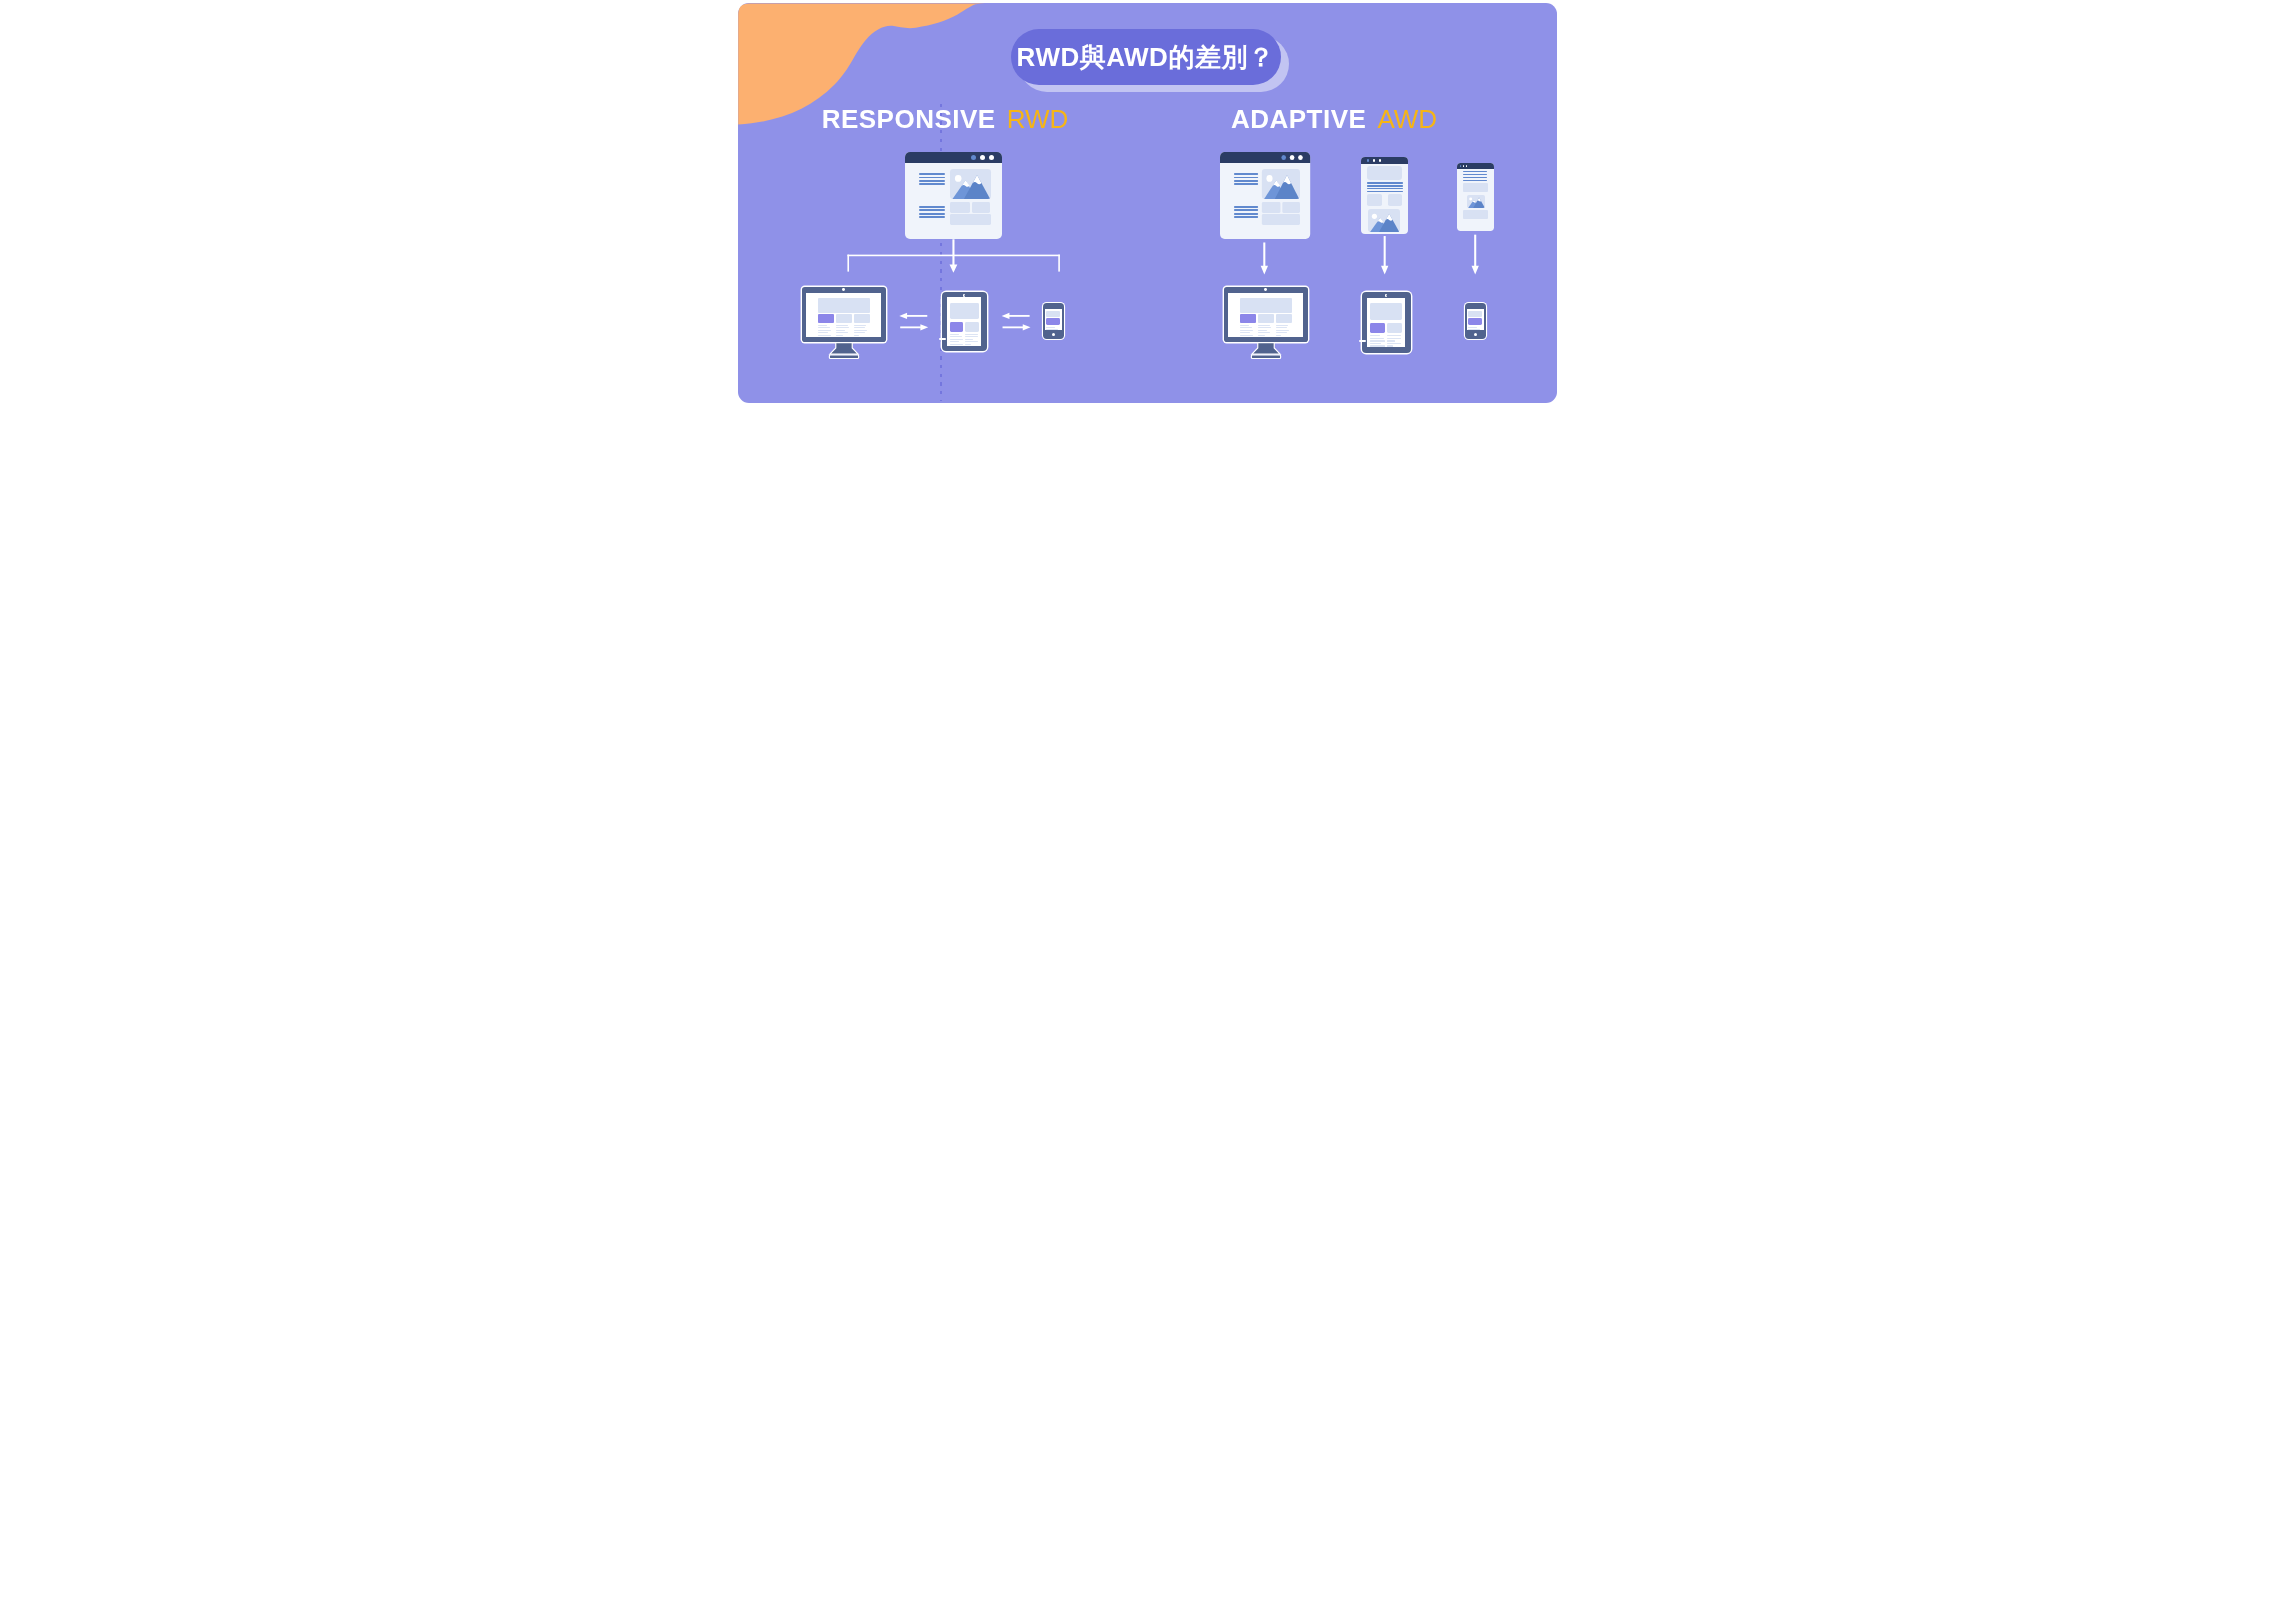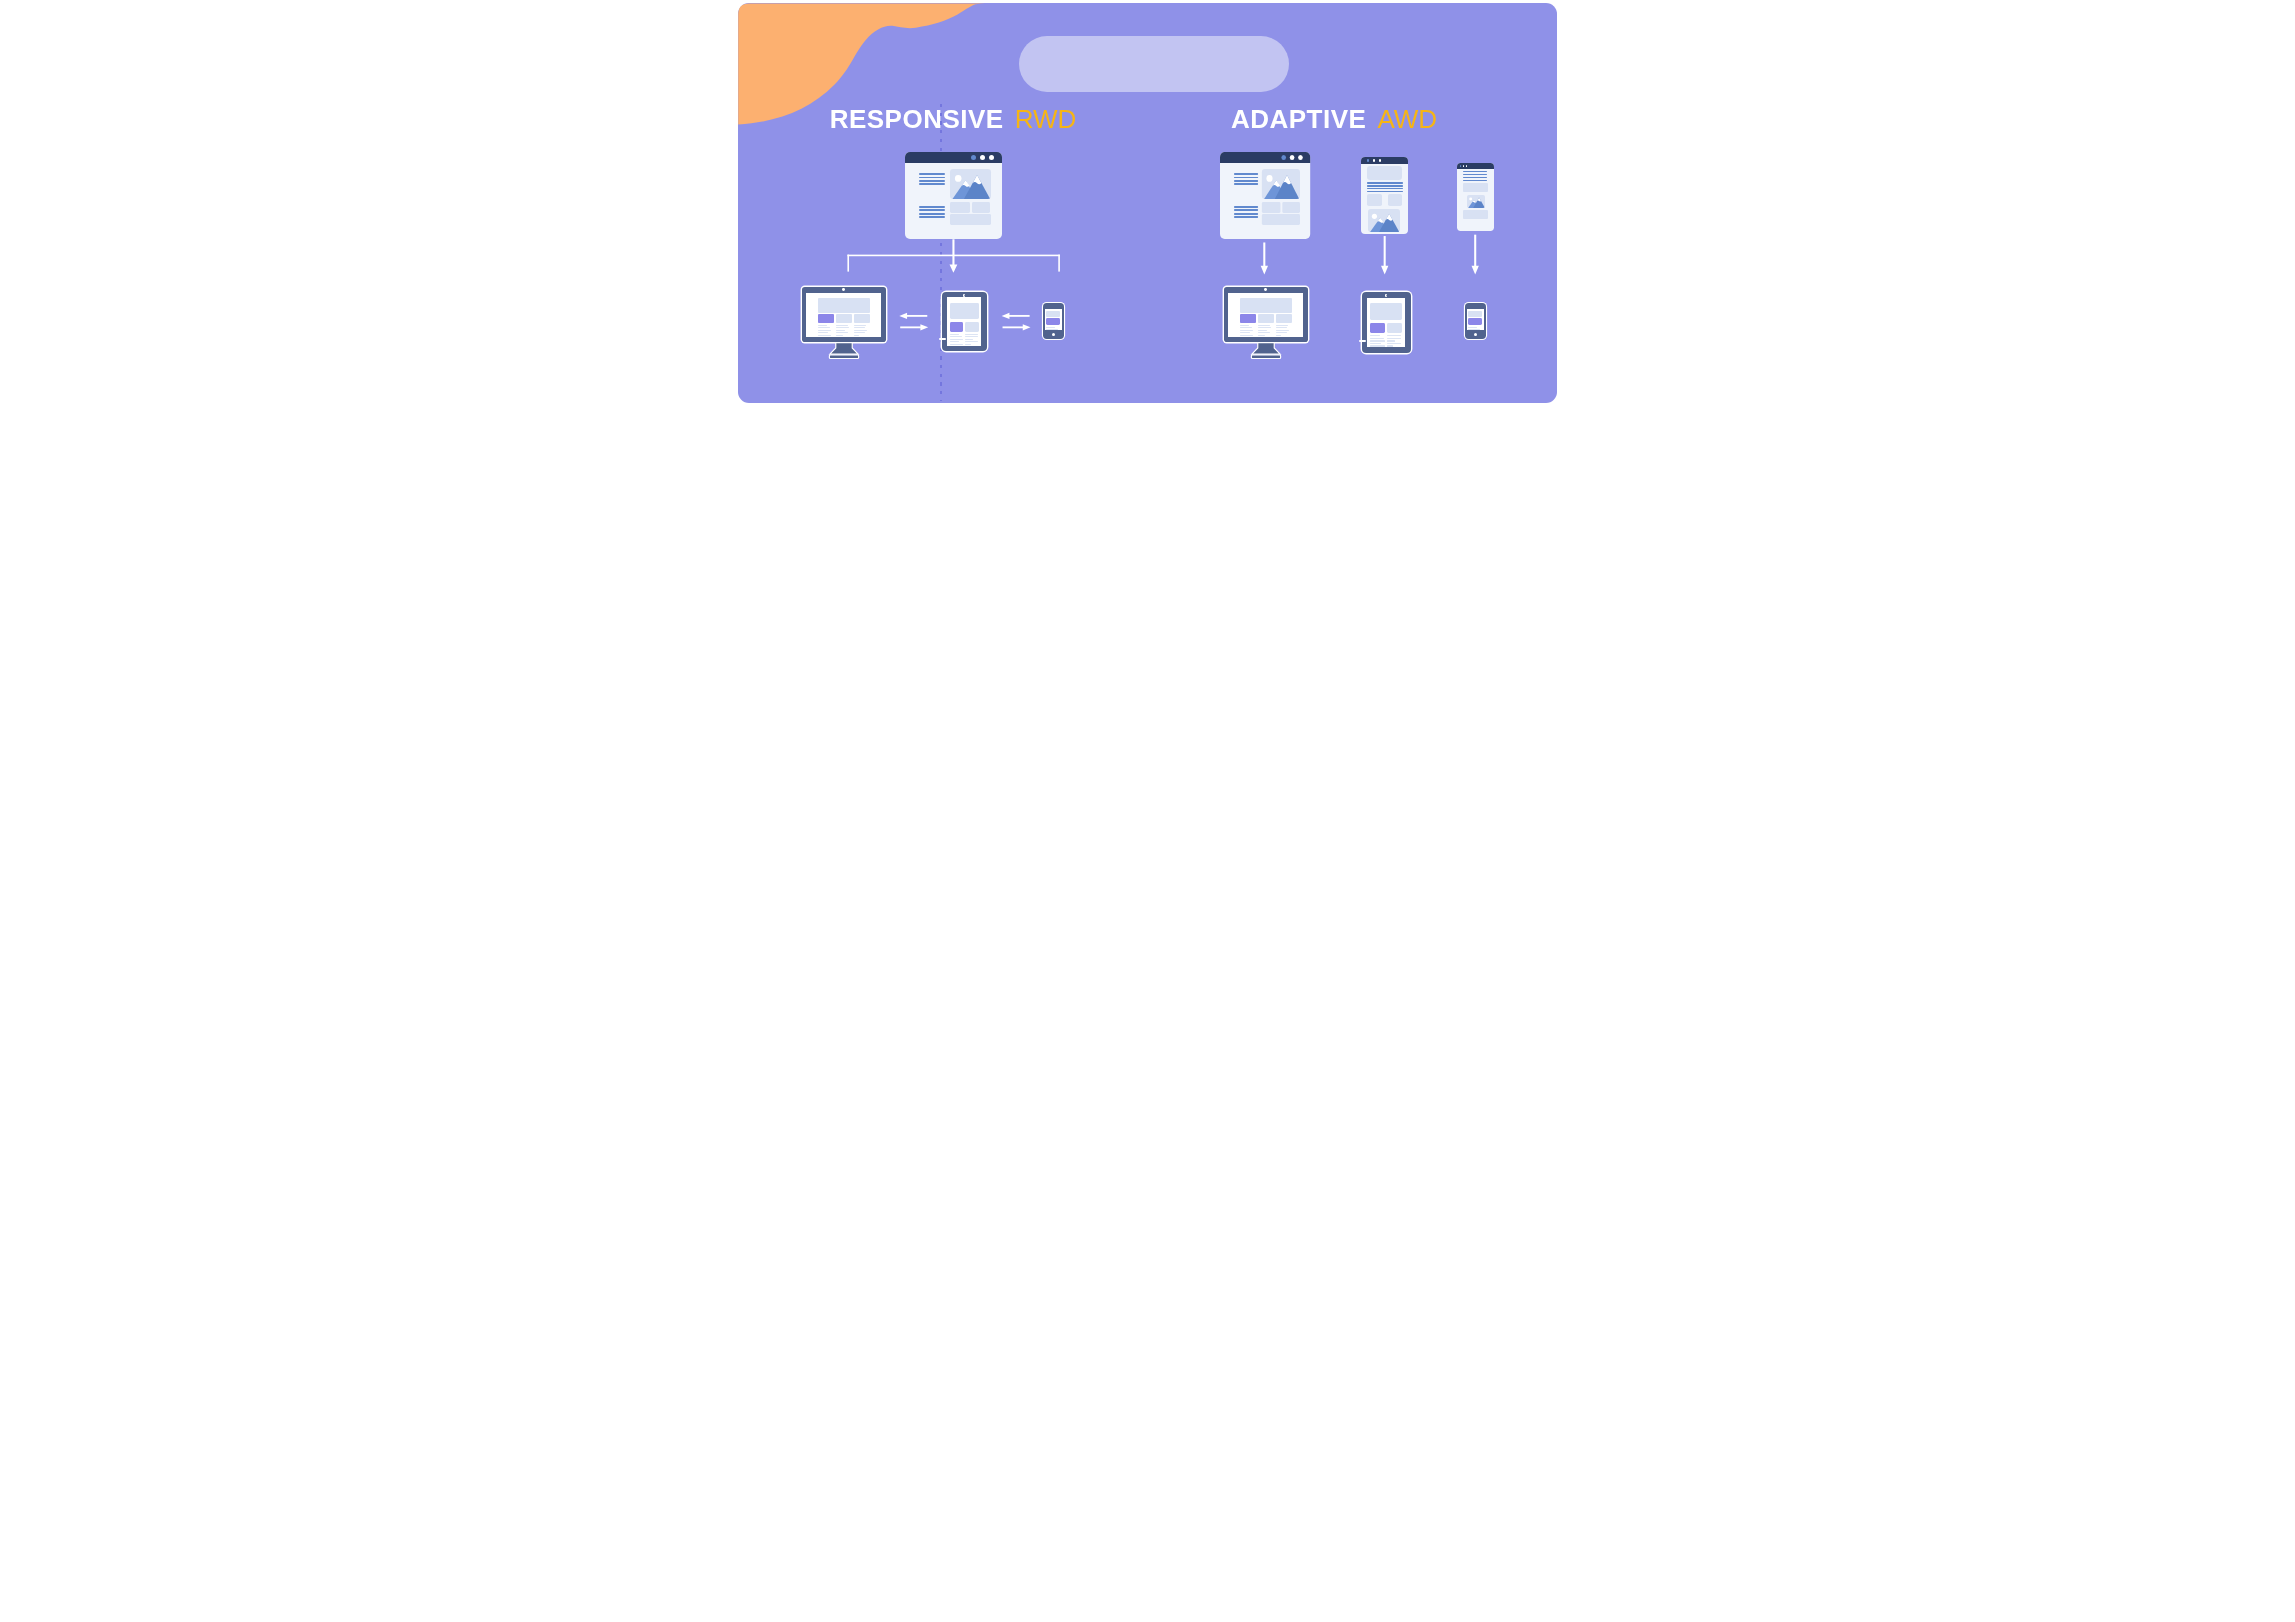--- a/index.html
+++ b/index.html
@@ -17,21 +17,21 @@
 
   
   .pill-shadow{position:absolute;left:284px;top:36px;width:270px;height:56px;border-radius:28px;background:var(--pillShadow)}
   .pill{position:absolute;left:276px;top:29px;width:270px;height:56px;border-radius:28px;background:var(--pill);
         display:flex;align-items:center;justify-content:center;color:#fff;font-size:26px;font-weight:800;letter-spacing:0.5px}
 
   
   .heading{position:absolute;top:104px;width:275px;display:flex;justify-content:center;align-items:baseline;gap:11px;
            color:#fff;font-size:26px;font-weight:800;letter-spacing:0.5px;white-space:nowrap}
   .heading .hb{color:var(--amber);font-weight:400;letter-spacing:0}
-  .heading-left{left:81px}
+  .heading-left{left:73px}
   .heading-right{left:462px}
 
   
   .divider{position:absolute;left:205px;top:104px;width:2.8px;height:297px;
            background:repeating-linear-gradient(to bottom,var(--divider) 0 3.2px,transparent 3.2px 8.7px)}
 
   
   .browser{position:absolute;width:97px;height:87px;border-radius:5px;background:var(--browserBody)}
   .b-bar{position:absolute;left:0;top:0;width:100%;height:11px;background:var(--navy);border-radius:5px 5px 0 0}
   .dot{position:absolute;top:2.8px;width:5.3px;height:5.3px;border-radius:50%;background:#fff}
@@ -105,20 +105,23 @@
       C 90 266 162 240 217 184
       C 253 147 260 116 284 88
       C 303 65 326 54 343 56
       C 358 58 374 63 394 60
       C 430 55 462 44 484 32
       C 498 24 512 13 524 9
       Q 535 7 545 7 Z"></path>
   </svg>
 
   <div class="pill-shadow"></div>
+  <div class="pill">
+    <span>RWD與AWD的差別？</span>
+  </div>
 
   <div class="heading heading-left">
     <span class="hw">RESPONSIVE</span>
     <span class="hb">RWD</span>
   </div>
   <div class="heading heading-right">
     <span class="hw">ADAPTIVE</span>
     <span class="hb">AWD</span>
   </div>
 

